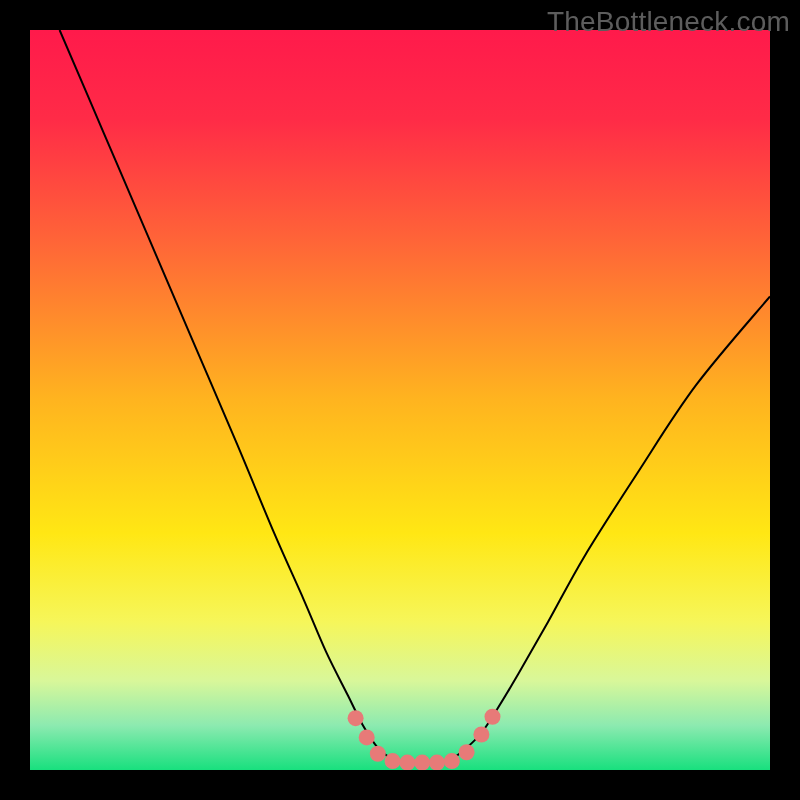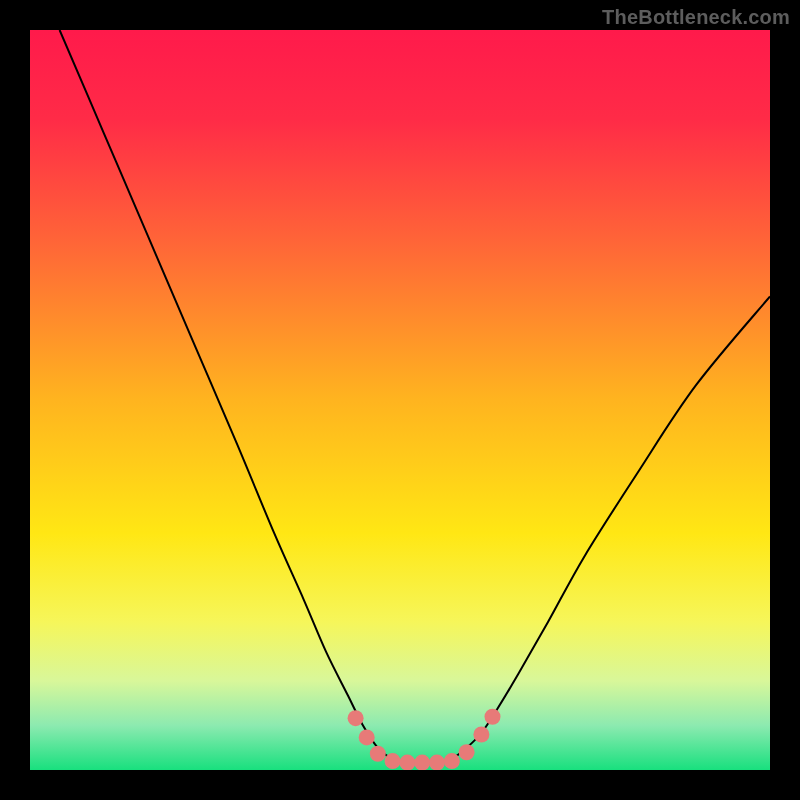--- a/index.html
+++ b/index.html
@@ -24,22 +24,22 @@
     top: 30px;
     width: 740px;
     height: 740px;
     overflow: hidden;
   }
   .watermark {
     position: absolute;
     top: 6px;
     right: 10px;
     font-family: Arial, Helvetica, sans-serif;
-    font-size: 20px;
-    font-weight: 700;
+    font-size: 28px;
+    font-weight: 400;
     color: #5d5d5d;
     letter-spacing: 0.2px;
   }
   svg { display: block; }
 </style>
 </head>
 <body>
 
 <div class="frame">
   <div class="plot">

